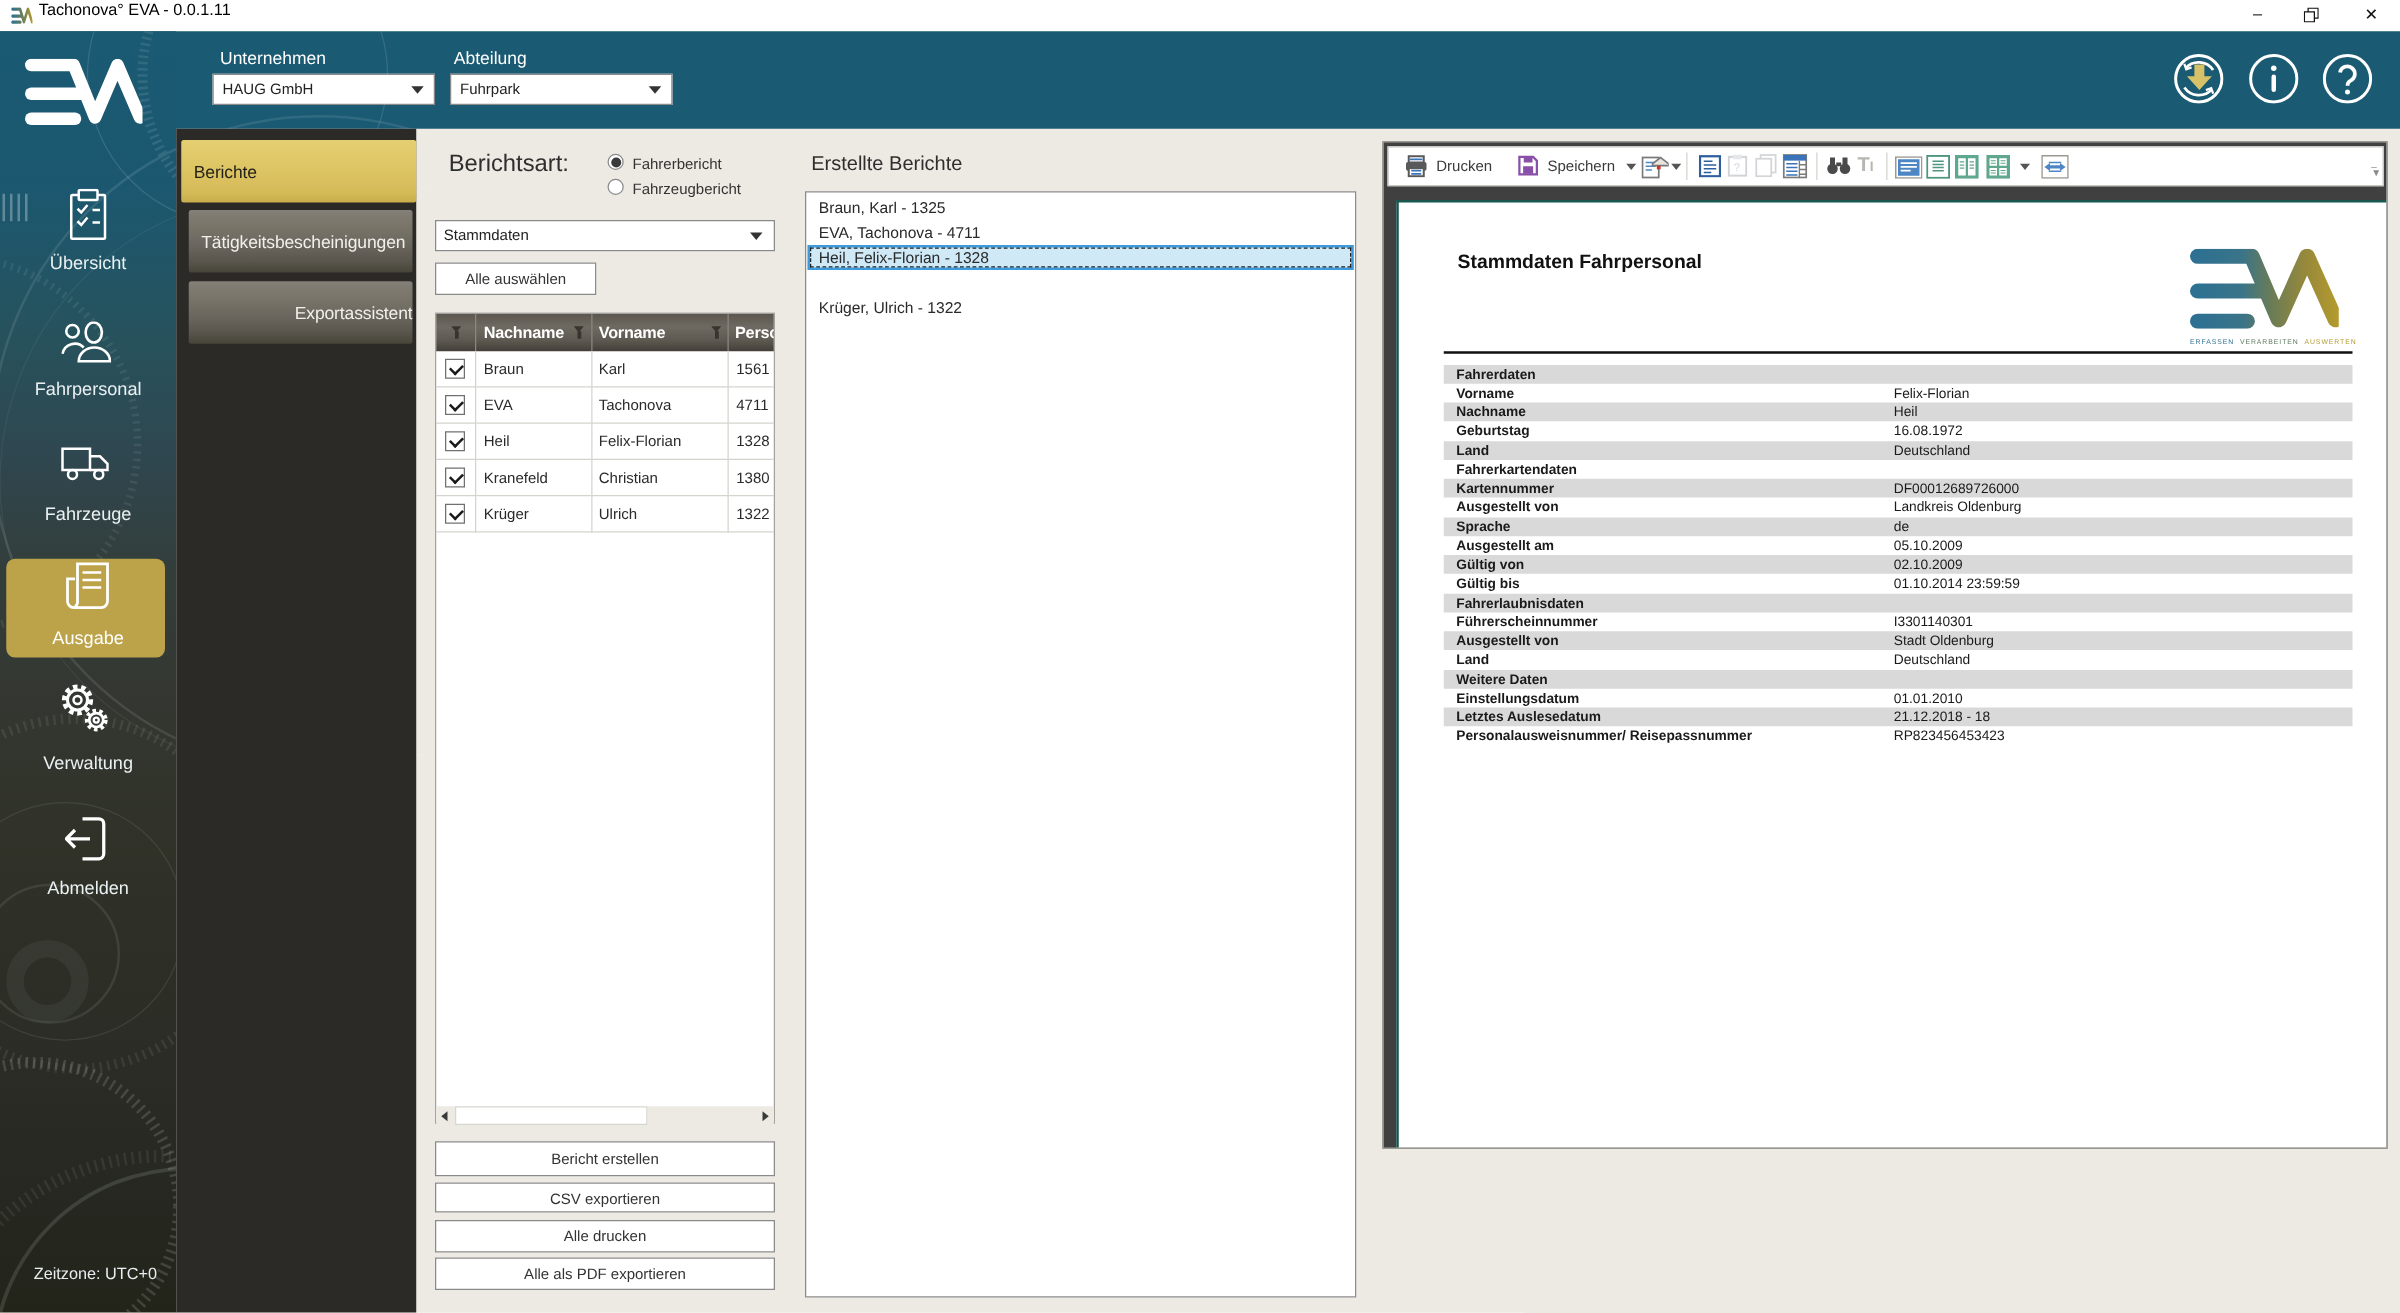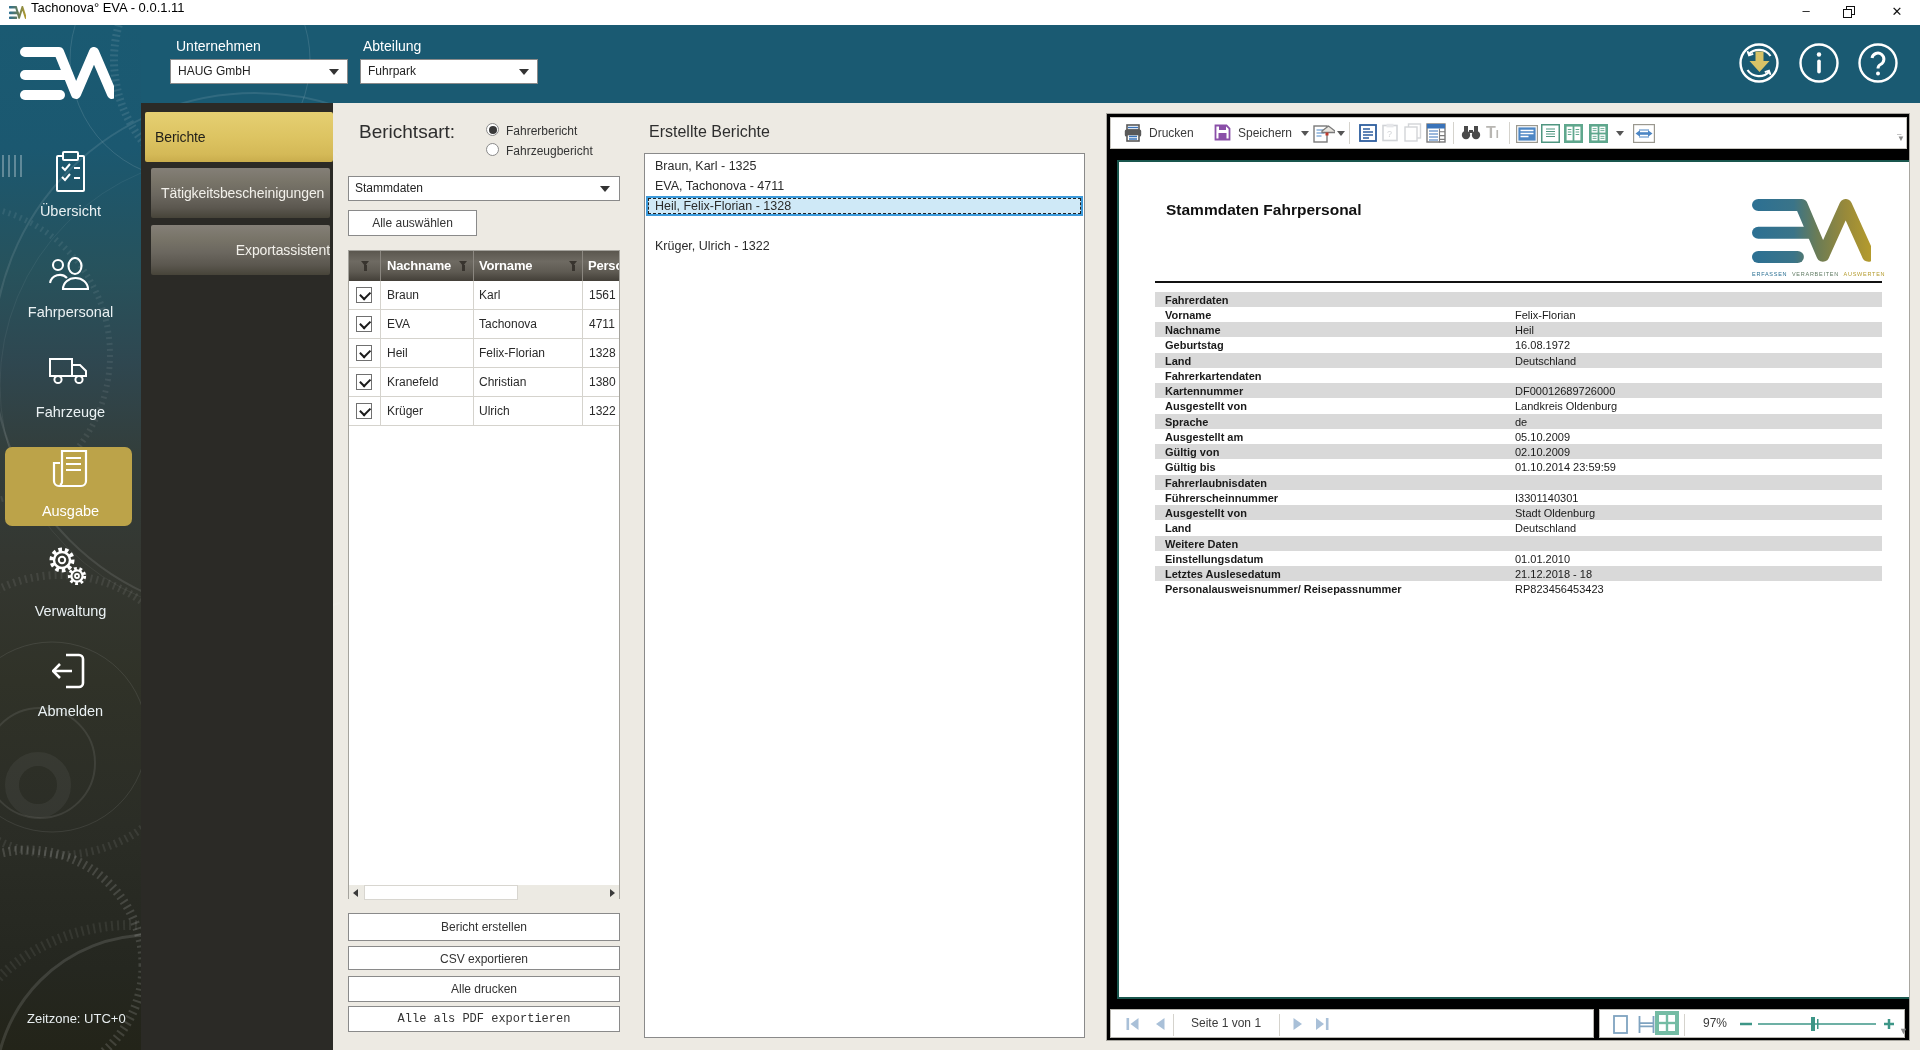--- a/index.html
+++ b/index.html
@@ -51,21 +51,21 @@
 .hsb .la { left:4px; border-right:5px solid #3A3A3A; }
 .hsb .ra { right:4px; border-left:5px solid #3A3A3A; }
 .hsb .thumb { position:absolute; left:15px; top:0; width:154px; height:15px; background:#fff; border:1px solid #D8D6D0; }
 
 #rlist { position:absolute; left:644px; top:153px; width:441px; height:885px; background:#fff; border:1px solid #8a8a8a; }
 .li { position:absolute; left:1px; width:437px; height:20px; font-size:12.5px; color:#2A2A2A; line-height:20px; padding-left:9px; }
 .lisel { background:#CFE9F7; border:2px solid #3D9BDC; line-height:16px; padding-left:7px; }
 .lisel::after { content:""; position:absolute; left:0; top:0; right:0; bottom:0; border:1px dashed #222; }
 .cbx::after { content:""; position:absolute; left:2.8px; top:3.2px; width:8px; height:4.5px; border-left:2px solid #1a1a1a; border-bottom:2px solid #1a1a1a; transform:rotate(-45deg); }
 
-#viewer { position:absolute; left:1106px; top:113px; width:804px; height:928px; background:#000000; border:1px solid #A8A6A0; overflow:hidden; }
+#viewer { position:absolute; left:1106px; top:113px; width:804px; height:806px; background:#404040; border:1px solid #A8A6A0; overflow:hidden; }
 #vtoolbar { position:absolute; left:3px; top:3px; width:797px; height:32px; background:#fff; border:1px solid #C8C6C0; }
 .ti { position:absolute; top:0; height:30px; font-size:12px; color:#3A3A3A; line-height:30px; }
 .tsep { position:absolute; top:4px; width:1px; height:22px; background:#D5D3CD; }
 .tarr { position:absolute; top:13px; width:0; height:0; border-left:4px solid transparent; border-right:4px solid transparent; border-top:5px solid #555; }
 #vpage { position:absolute; left:10px; top:46px; width:805px; height:839px; background:#fff; border:2px solid #19564D; border-right:none; }
 #rtitle { position:absolute; left:47px; top:39px; font-size:15.5px; font-weight:bold; color:#111; }
 #rline { position:absolute; left:36px; top:119px; width:727px; height:2px; background:#111; }
 .rrow { position:absolute; left:36px; width:727px; height:15.25px; font-size:11px; color:#1a1a1a; }
 .rrow.g { background:#D9D9D9; }
 .rlab { position:absolute; left:10px; top:2px;font-weight:bold; }
@@ -274,21 +274,21 @@
       </div>
     <div class="hsb">
         <span class="la"></span>
         <span class="ra"></span>
         <span class="thumb"></span>
       </div>
   </div>
   <div class="wbtn" style="left:348px;top:913px;width:272px;height:28px;line-height:26px;">Bericht erstellen</div>
   <div class="wbtn" style="left:348px;top:946px;width:272px;height:24px;line-height:24px;">CSV exportieren</div>
   <div class="wbtn" style="left:348px;top:976px;width:272px;height:26px;line-height:24px;">Alle drucken</div>
-  <div class="wbtn" style="left:348px;top:1006px;width:272px;height:26px;line-height:24px;font-family:Liberation Mono, monospace;">Alle als PDF exportieren</div>
+  <div class="wbtn" style="left:348px;top:1006px;width:272px;height:26px;line-height:24px;">Alle als PDF exportieren</div>
   <div class="biglabel" style="left:649px;top:123px;font-size:16px;">Erstellte Berichte</div>
   <div id="rlist">
     <div class="li" style="top:2px;">Braun, Karl - 1325</div>
     <div class="li" style="top:22px;">EVA, Tachonova - 4711</div>
     <div class="li lisel" style="top:42px;">Heil, Felix-Florian - 1328</div>
     <div class="li" style="top:82px;">Krüger, Ulrich - 1322</div>
   </div>
 </div>
 <div id="viewer">
   <div id="vtoolbar">

